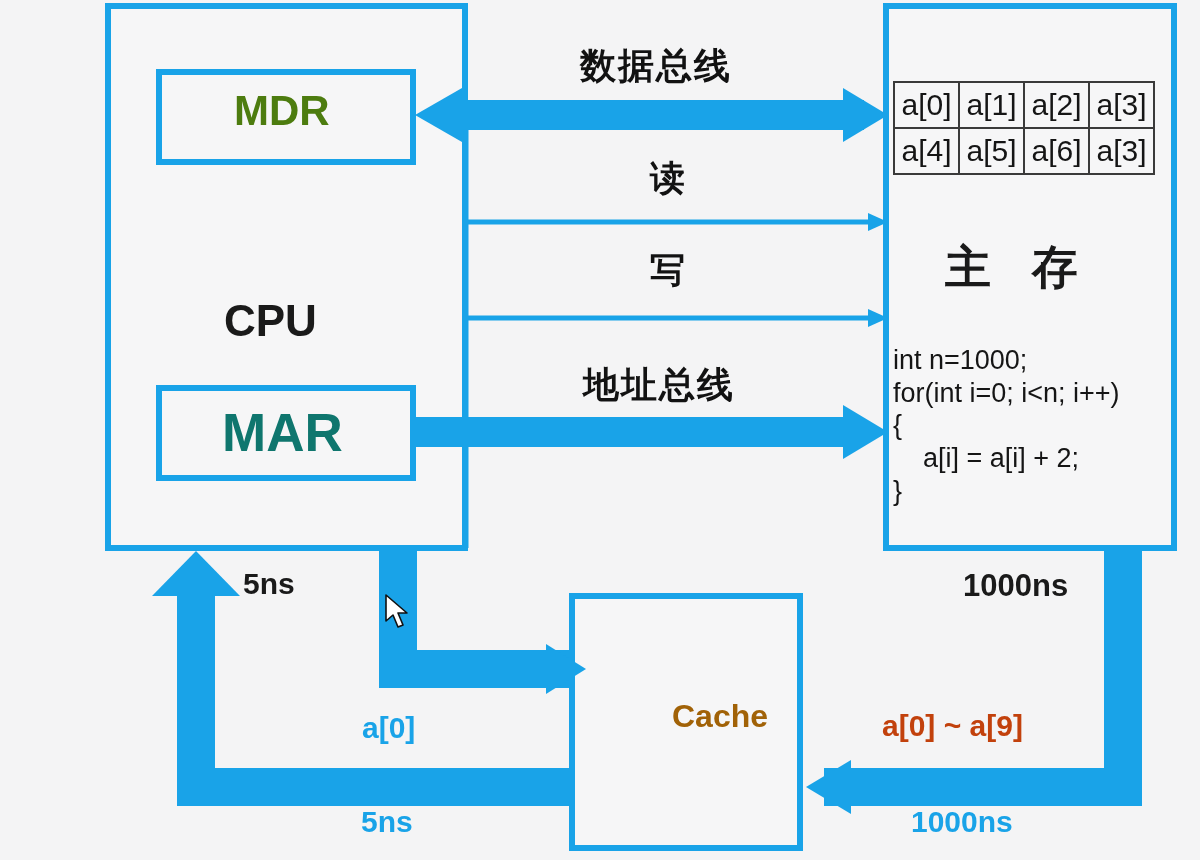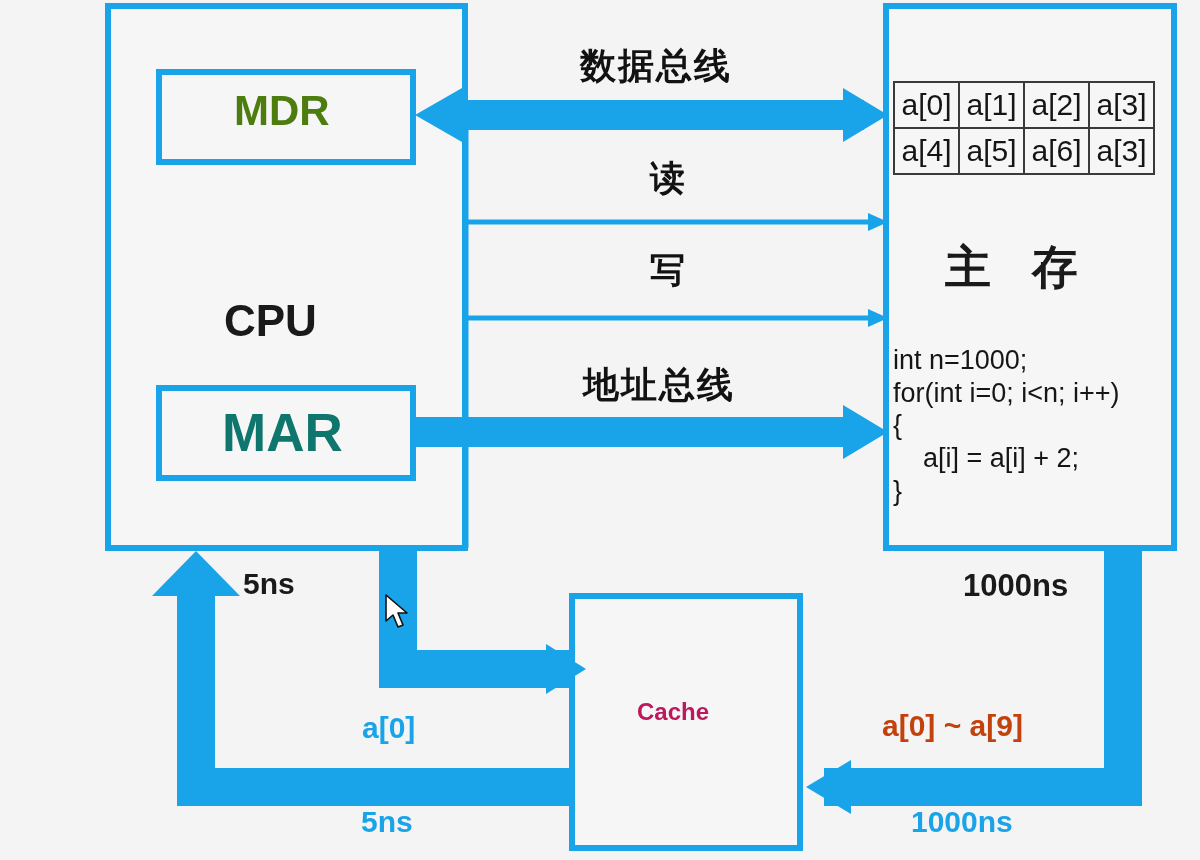--- a/index.html
+++ b/index.html
@@ -10,21 +10,21 @@
     overflow:hidden;
   }
   #stage{position:relative;width:1200px;height:860px;}
   #svg{position:absolute;left:0;top:0;width:1200px;height:860px;}
   .lbl{position:absolute;white-space:nowrap;line-height:1;font-weight:bold;}
 
   
   #cpu-label{left:224px;top:253px;font-size:44px;color:#1a1a1a;margin-top:46px;}
   #mdr-label{left:234px;top:90px;font-size:42px;color:#4d7c0f;}
   #mar-label{left:222px;top:406px;font-size:53px;color:#0f766e;}
-  #cache-label{left:637px;top:700px;font-size:24px;color:#be185d;}
+  #cache-label{left:672px;top:700px;font-size:32px;color:#a16207;}
   #mem-label{left:945px;top:244px;font-size:46px;color:#1a1a1a;letter-spacing:14px;}
 
   
   #data-bus-label{left:580px;top:48px;font-size:36px;color:#121212;letter-spacing:2px;}
   #read-label{left:650px;top:160px;font-size:35px;color:#121212;}
   #write-label{left:650px;top:252px;font-size:35px;color:#121212;}
   #addr-bus-label{left:583px;top:367px;font-size:36px;color:#121212;letter-spacing:2px;}
 
   
   #cpu-5ns{left:243px;top:569px;font-size:30px;color:#1a1a1a;}

